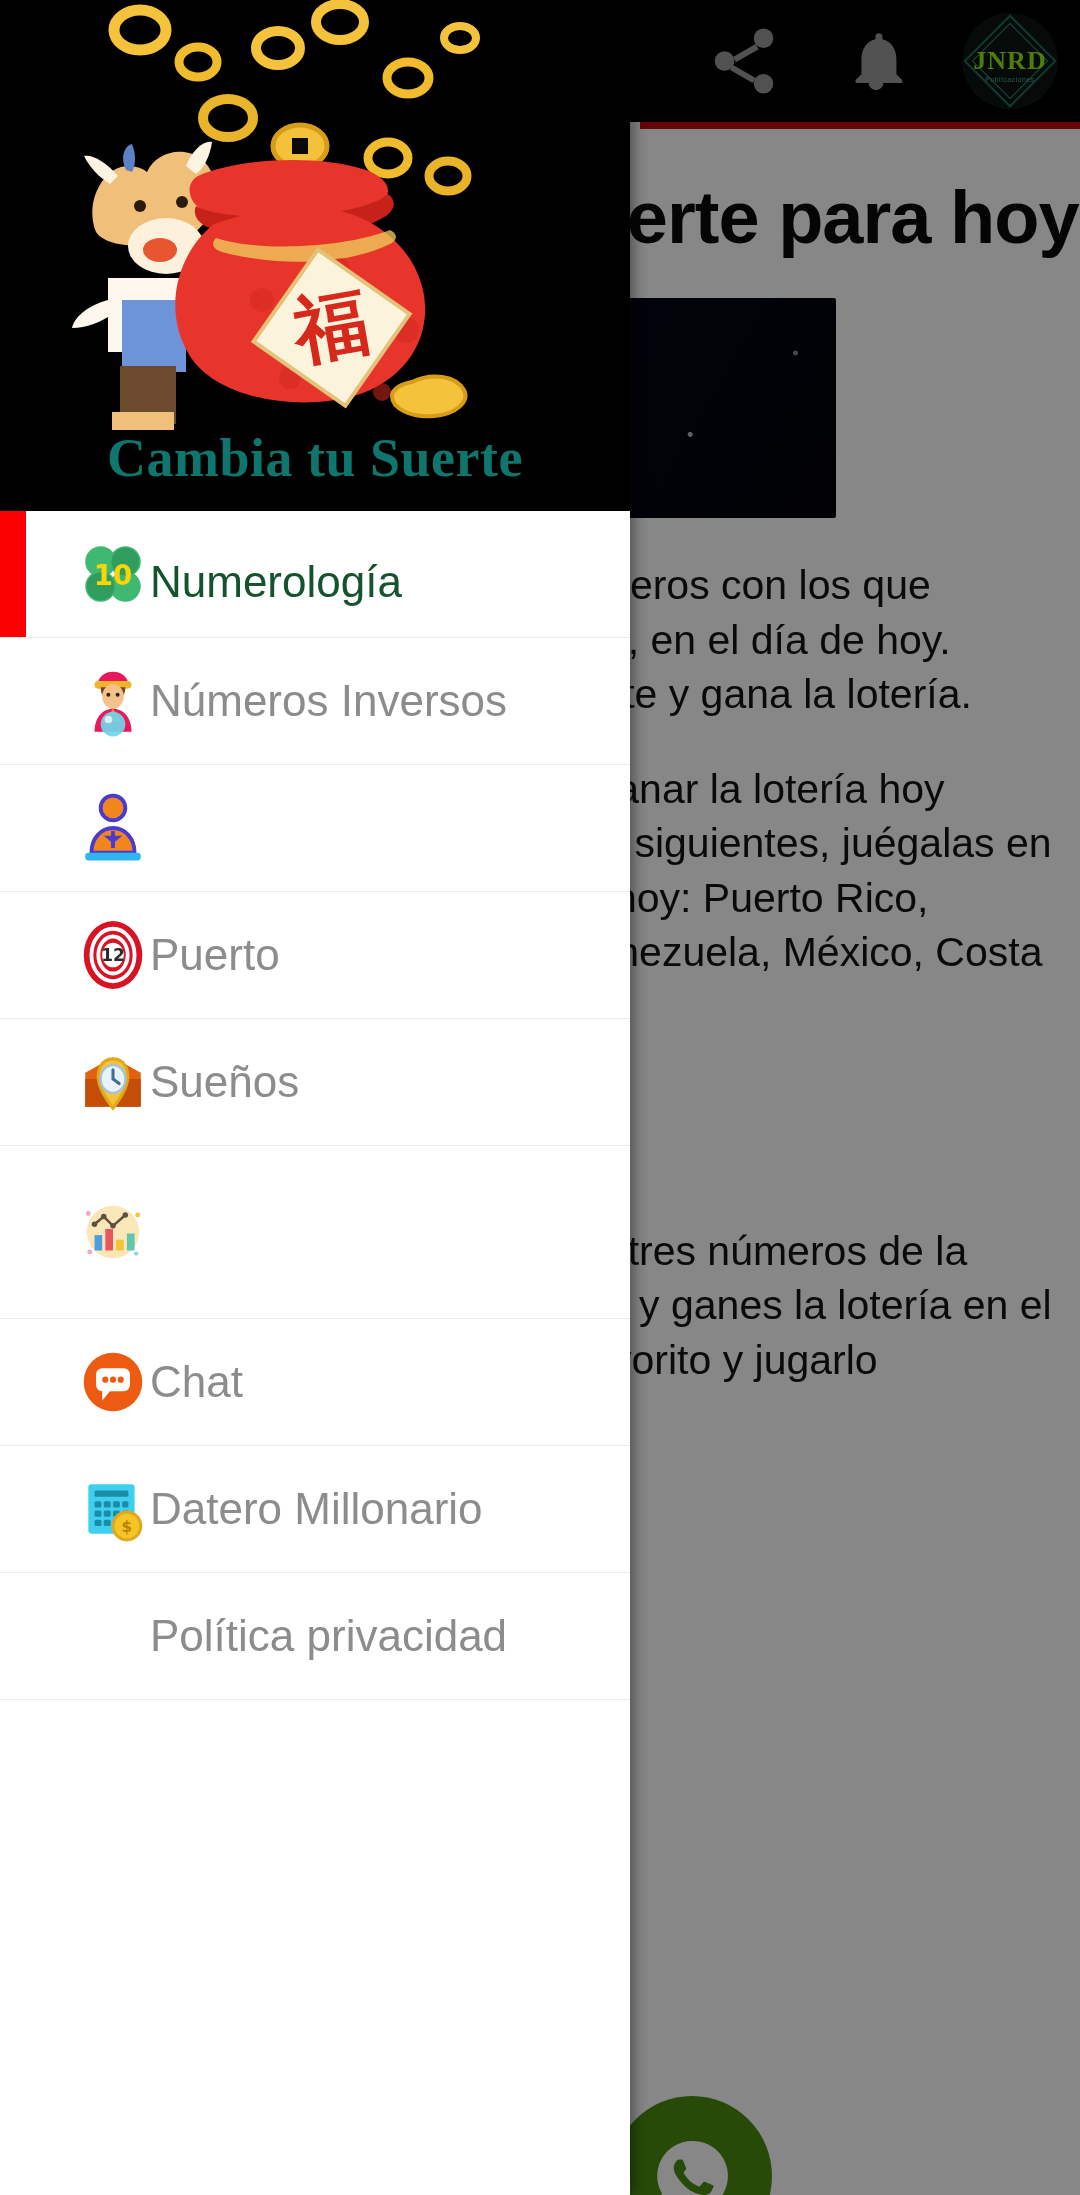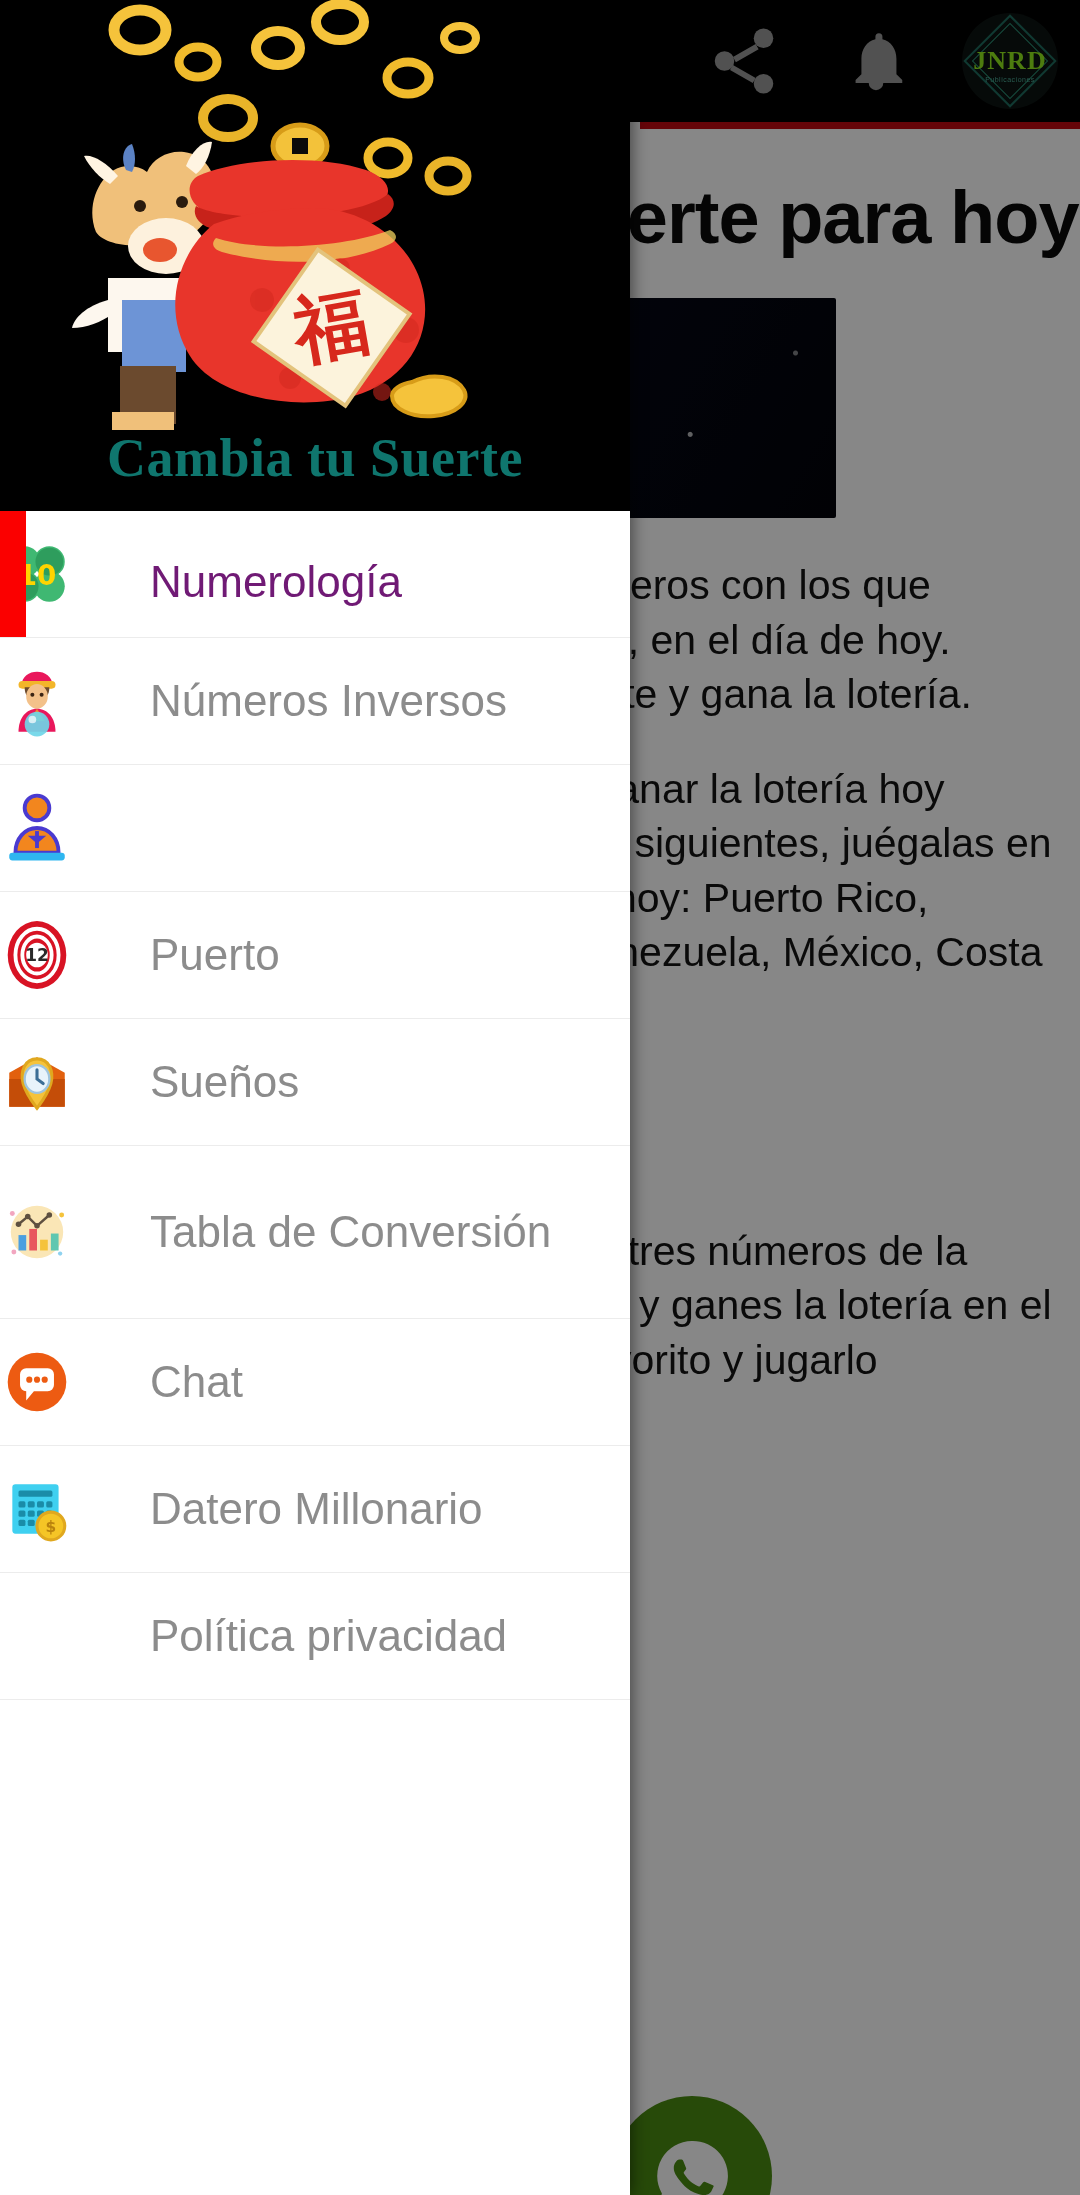--- a/index.html
+++ b/index.html
@@ -107,29 +107,29 @@
     font-family:"Liberation Serif", serif; font-weight:700; letter-spacing:.5px;
     text-shadow:0 2px 3px rgba(0,0,0,.9);
   }
 
   #nav-list{ width:630px; background:#fff; }
   .nav-item{
     position:relative; width:630px; min-height:126px;
     display:flex; align-items:center; gap:0;
     border-bottom:1px solid #ececec; background:#fff;
   }
-  .nav-item.active .nav-label{ color:#701a75;margin-top:16px; }
+  .nav-item.active .nav-label{ color:#14532d;margin-top:16px; }
   .nav-item .sel-bar{
     position:absolute; left:0; top:0; width:26px; height:100%;
     background:#fb0000; display:none;
   }
   .nav-item.active .sel-bar{ display:block; }
   .nav-icon{
     width:150px; min-width:150px; height:126px;
-    display:flex; align-items:center; justify-content:flex-start;
+    display:flex; align-items:center; justify-content:flex-end;
   }
   .nav-icon svg{ display:block; }
   .nav-label{
     font-size:44px; color:#8c8c8c; line-height:1.18; padding-right:16px;
   }
   .nav-item.tall{ min-height:172px; }
   .nav-item.tall .nav-icon{ height:172px; }
   .nav-item.noicon .nav-icon{ width:150px; min-width:150px; }
   #nav-spacer{ flex:1; background:#fff; }
 </style>
@@ -348,21 +348,20 @@
           <circle cx="12" cy="19" r="1.8" fill="#5e5040"></circle>
             <circle cx="18" cy="14" r="1.8" fill="#5e5040"></circle>
           <circle cx="24" cy="20" r="1.8" fill="#5e5040"></circle>
             <circle cx="32" cy="13" r="1.8" fill="#5e5040"></circle>
           <rect x="12" y="26" width="5" height="10" fill="#4b9fe0"></rect>
           <rect x="19" y="22" width="5" height="14" fill="#e8565e"></rect>
           <rect x="26" y="29" width="5" height="7" fill="#f5c33b"></rect>
           <rect x="33" y="25" width="5" height="11" fill="#5fc7b0"></rect>
         </svg>
       </span>
-      <span class="nav-label">Tabla de Conversión</span>
     </div>
 
 
     <div class="nav-item">
 
       <span class="nav-icon">
         <svg width="74" height="74" viewBox="0 0 48 48">
           <circle cx="24" cy="24" r="19" fill="#ed5b12"></circle>
           <path d="M13 19a4 4 0 0 1 4-4h14a4 4 0 0 1 4 4v7a4 4 0 0 1-4 4h-9l-5 6v-6h-0a4 4 0 0 1-4-4z" fill="#ffffff"></path>
           <circle cx="19" cy="22.5" r="2" fill="#ed5b12"></circle>

